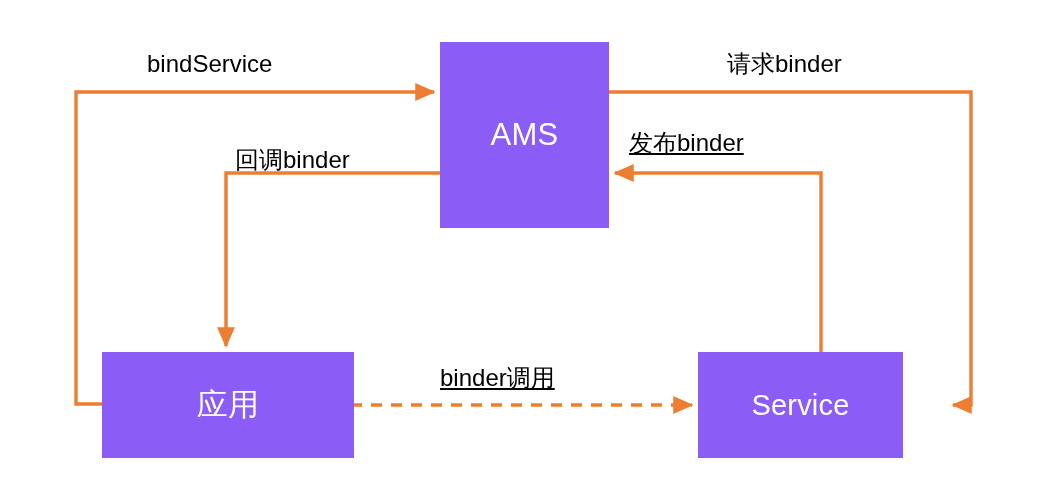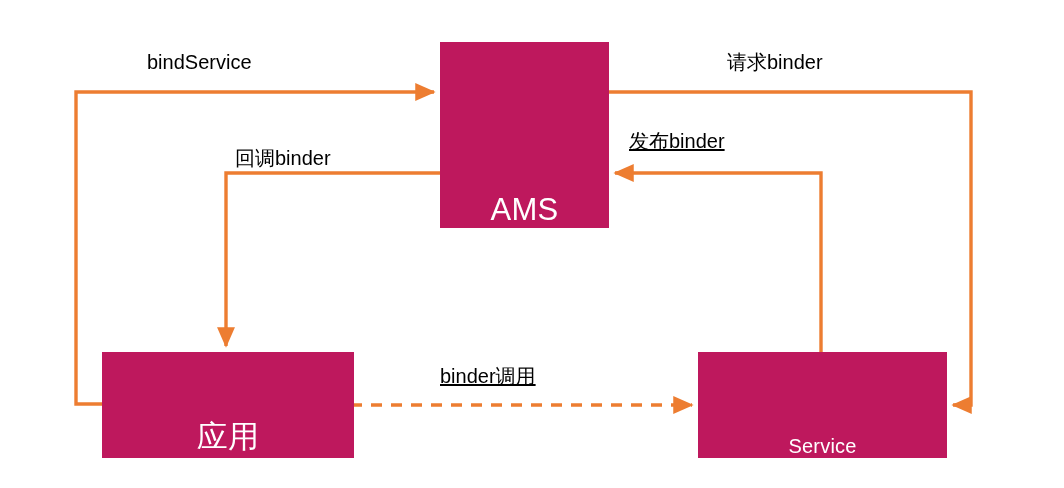--- a/index.html
+++ b/index.html
@@ -21,23 +21,23 @@
   #diagram-svg {
     position: absolute;
     left: 0;
     top: 0;
     width: 1064px;
     height: 488px;
   }
   .node-box {
     position: absolute;
     display: flex;
-    align-items: flex-end;
+    align-items: center;
     justify-content: center;
-    background: #be185d;
+    background: #8b5cf6;
     color: #ffffff;
     font-weight: 400;
     letter-spacing: 0.2px;
     user-select: none;
   }
   #node-ams {
     left: 440px;
     top: 42px;
     width: 169px;
     height: 186px;
@@ -46,28 +46,28 @@
   #node-app {
     left: 102px;
     top: 352px;
     width: 252px;
     height: 106px;
     font-size: 31px;
   }
   #node-service {
     left: 698px;
     top: 352px;
-    width: 249px;
+    width: 205px;
     height: 106px;
-    font-size: 20px;
+    font-size: 29px;
   }
   .edge-label {
     position: absolute;
     color: #000000;
-    font-size: 20px;
+    font-size: 24px;
     line-height: 1;
     white-space: nowrap;
     user-select: none;
   }
   #label-bind-service { left: 147px; top: 52px; }
   #label-request-binder { left: 727px; top: 52px; }
   #label-callback-binder { left: 235px; top: 148px; }
   #label-publish-binder { left: 629px; top: 131px; text-decoration: underline; }
   #label-binder-call { left: 440px; top: 366px; text-decoration: underline; }
 </style>

